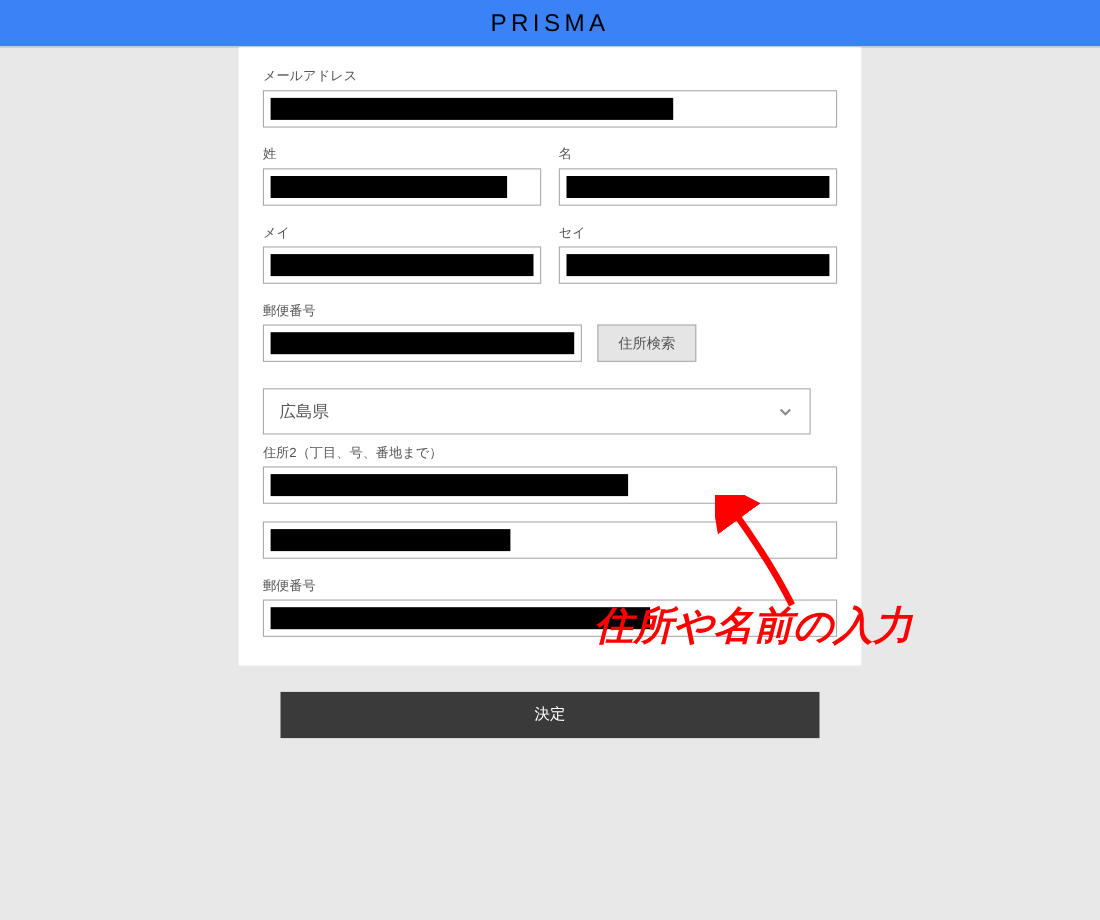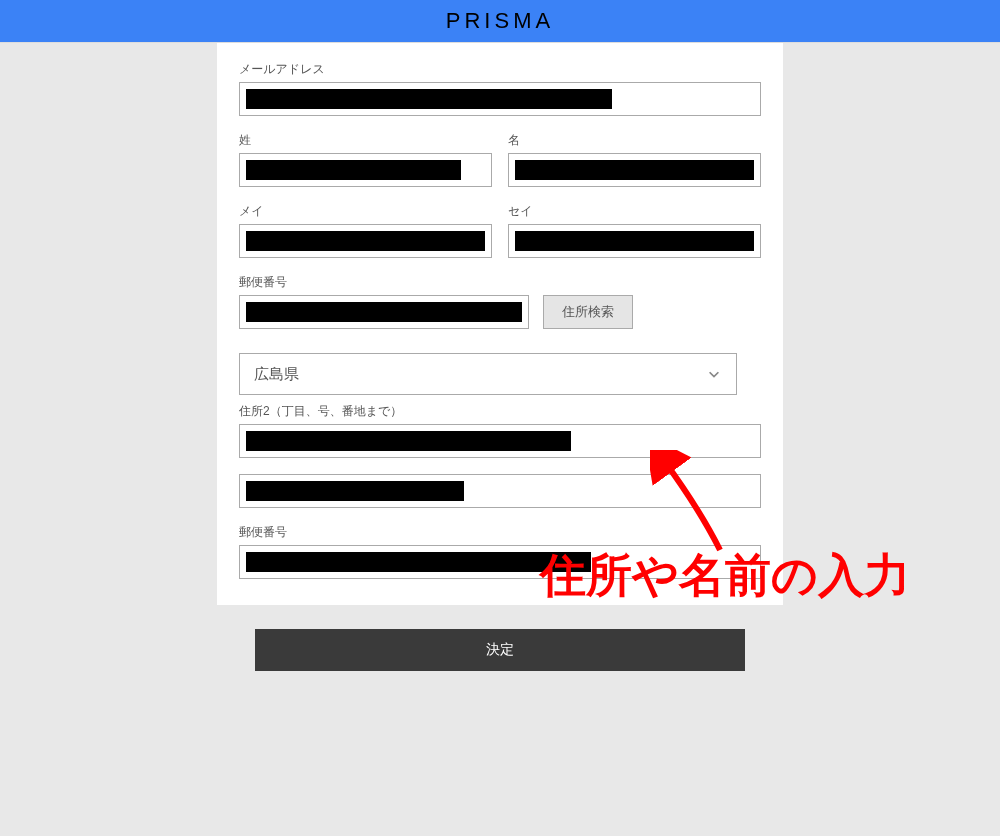--- a/index.html
+++ b/index.html
@@ -116,22 +116,23 @@
       height: 42px;
       background: #3a3a3a;
       color: #fff;
       border: none;
       font-size: 14px;
       cursor: pointer;
     }
     .annotation {
       position: absolute;
       color: #ff0000;
-      font-size: 46px;
+      font-size: 36px;
       font-weight: bold;
+      font-style: italic;
       font-family: "Meiryo", sans-serif;
       left: 540px;
       top: 545px;
       pointer-events: none;
       white-space: nowrap;
     }
     .arrow {
       position: absolute;
       left: 650px;
       top: 450px;

